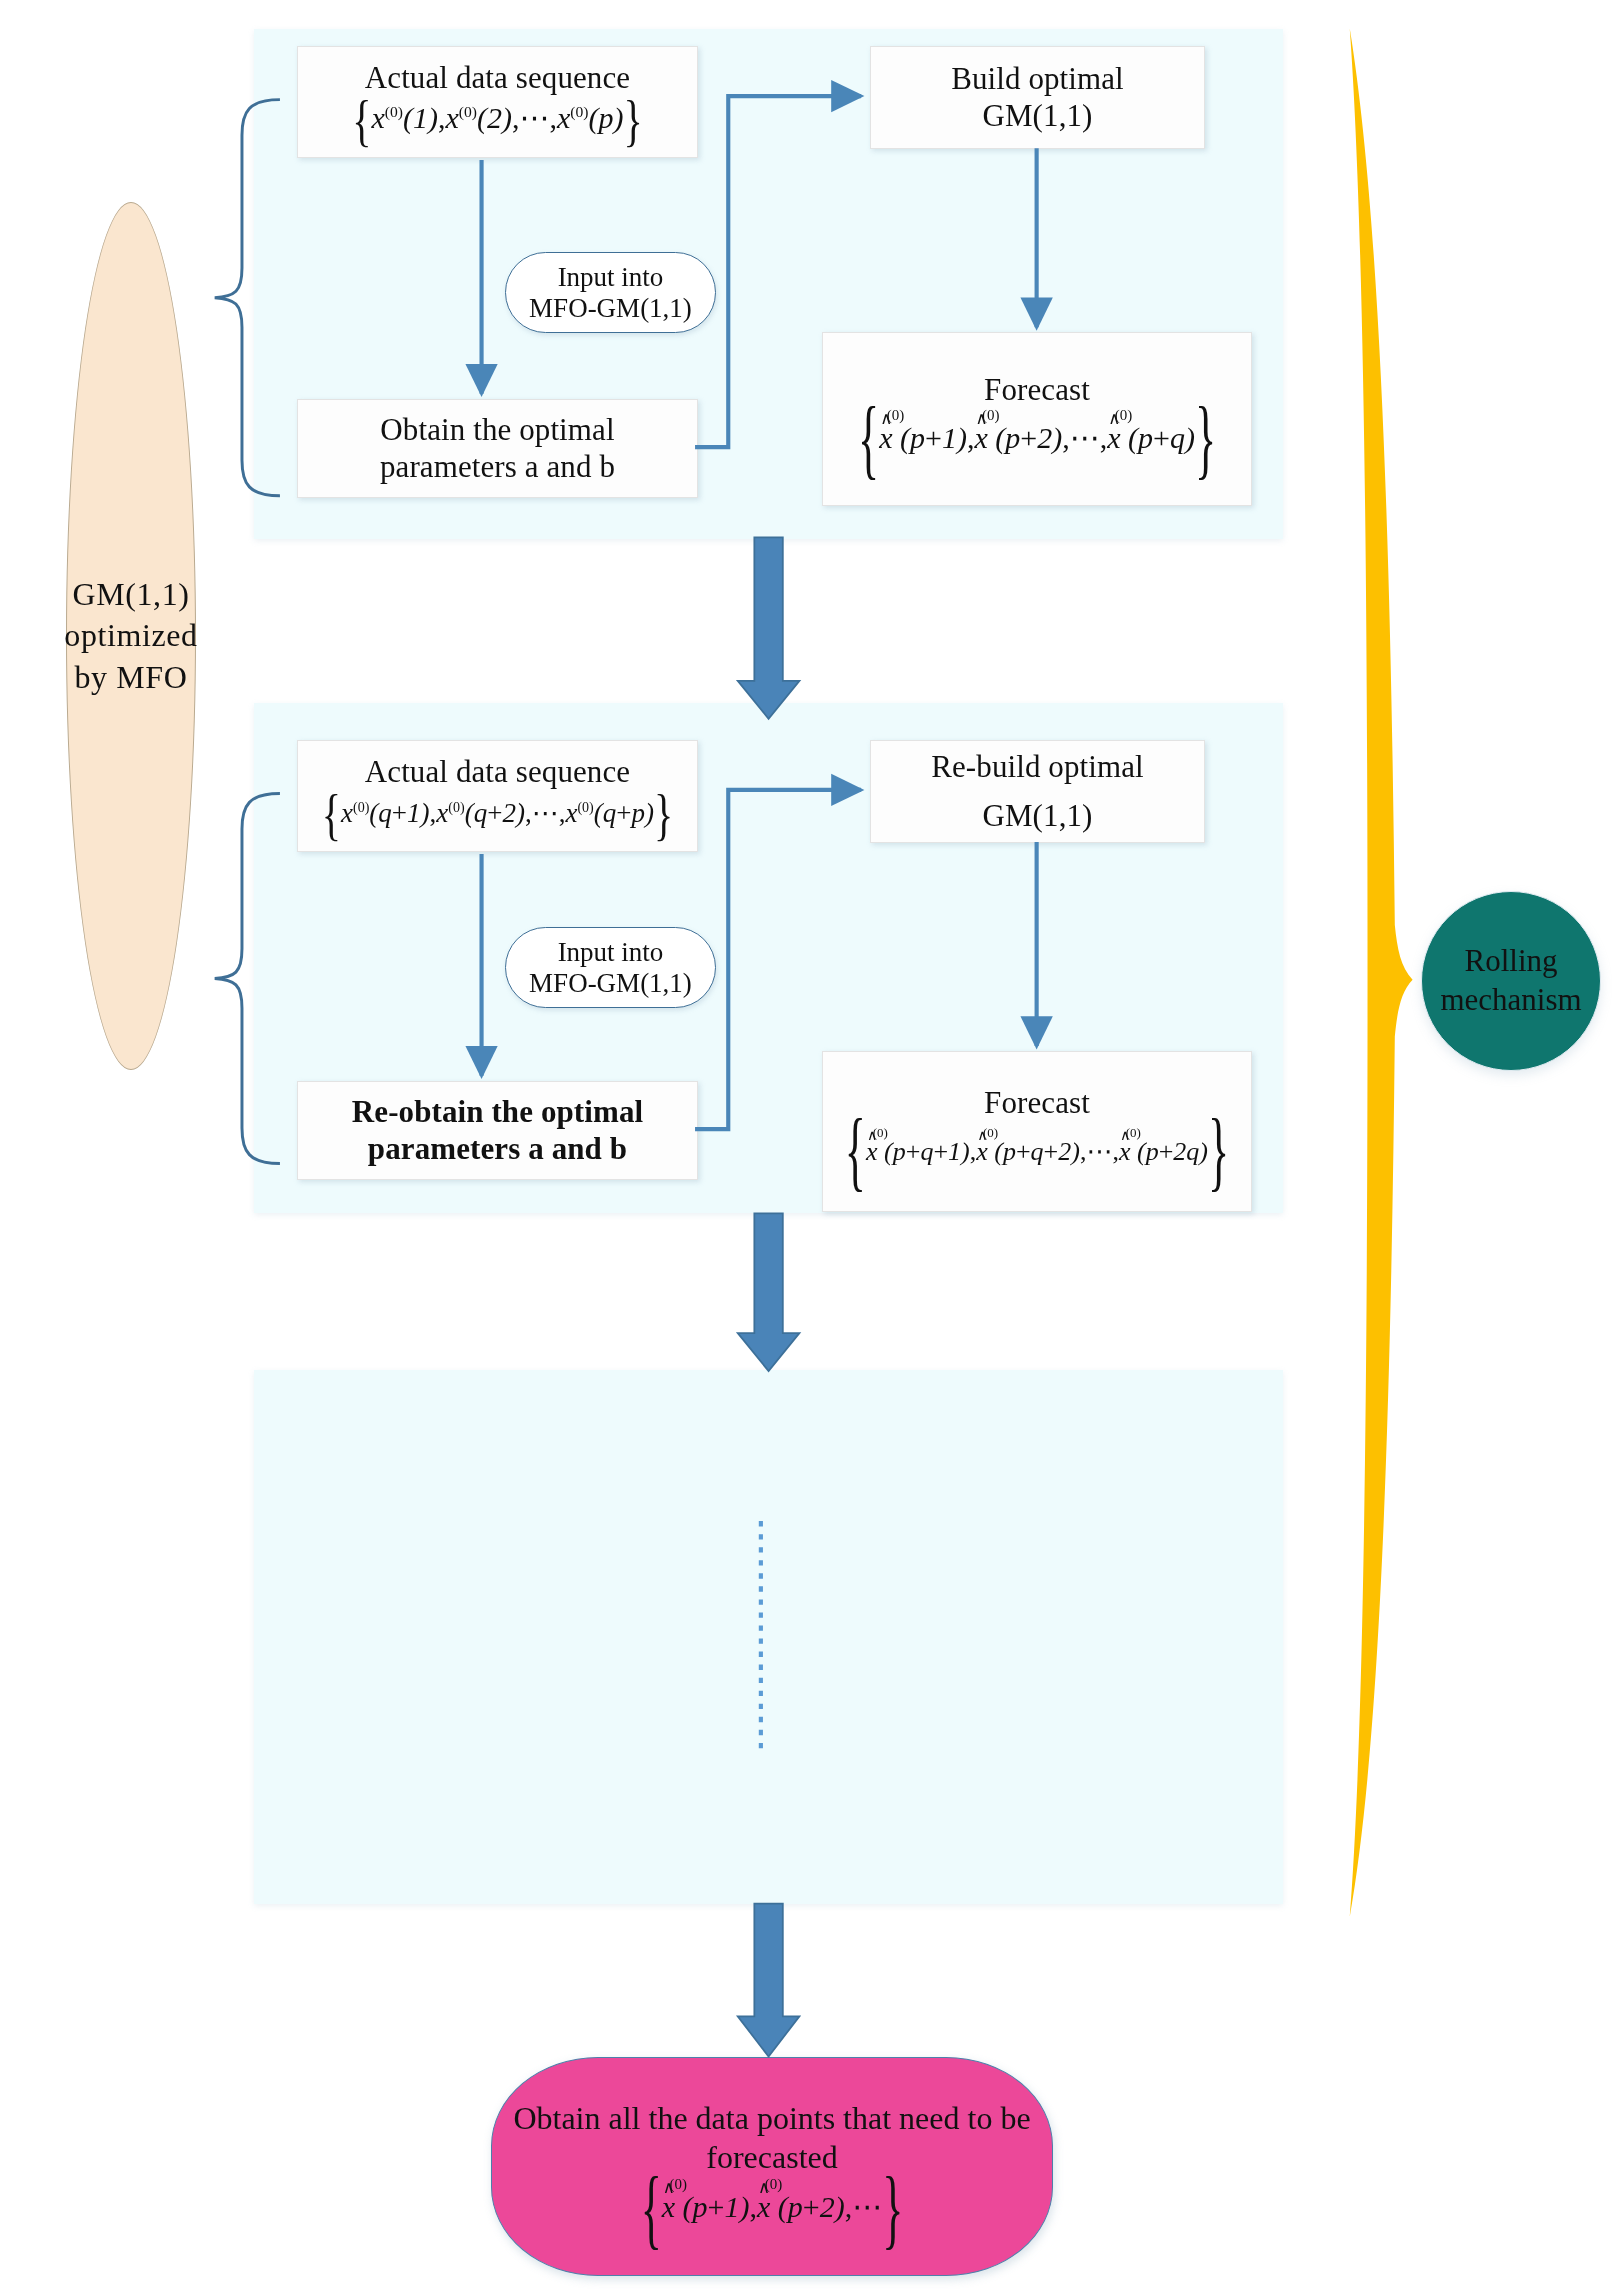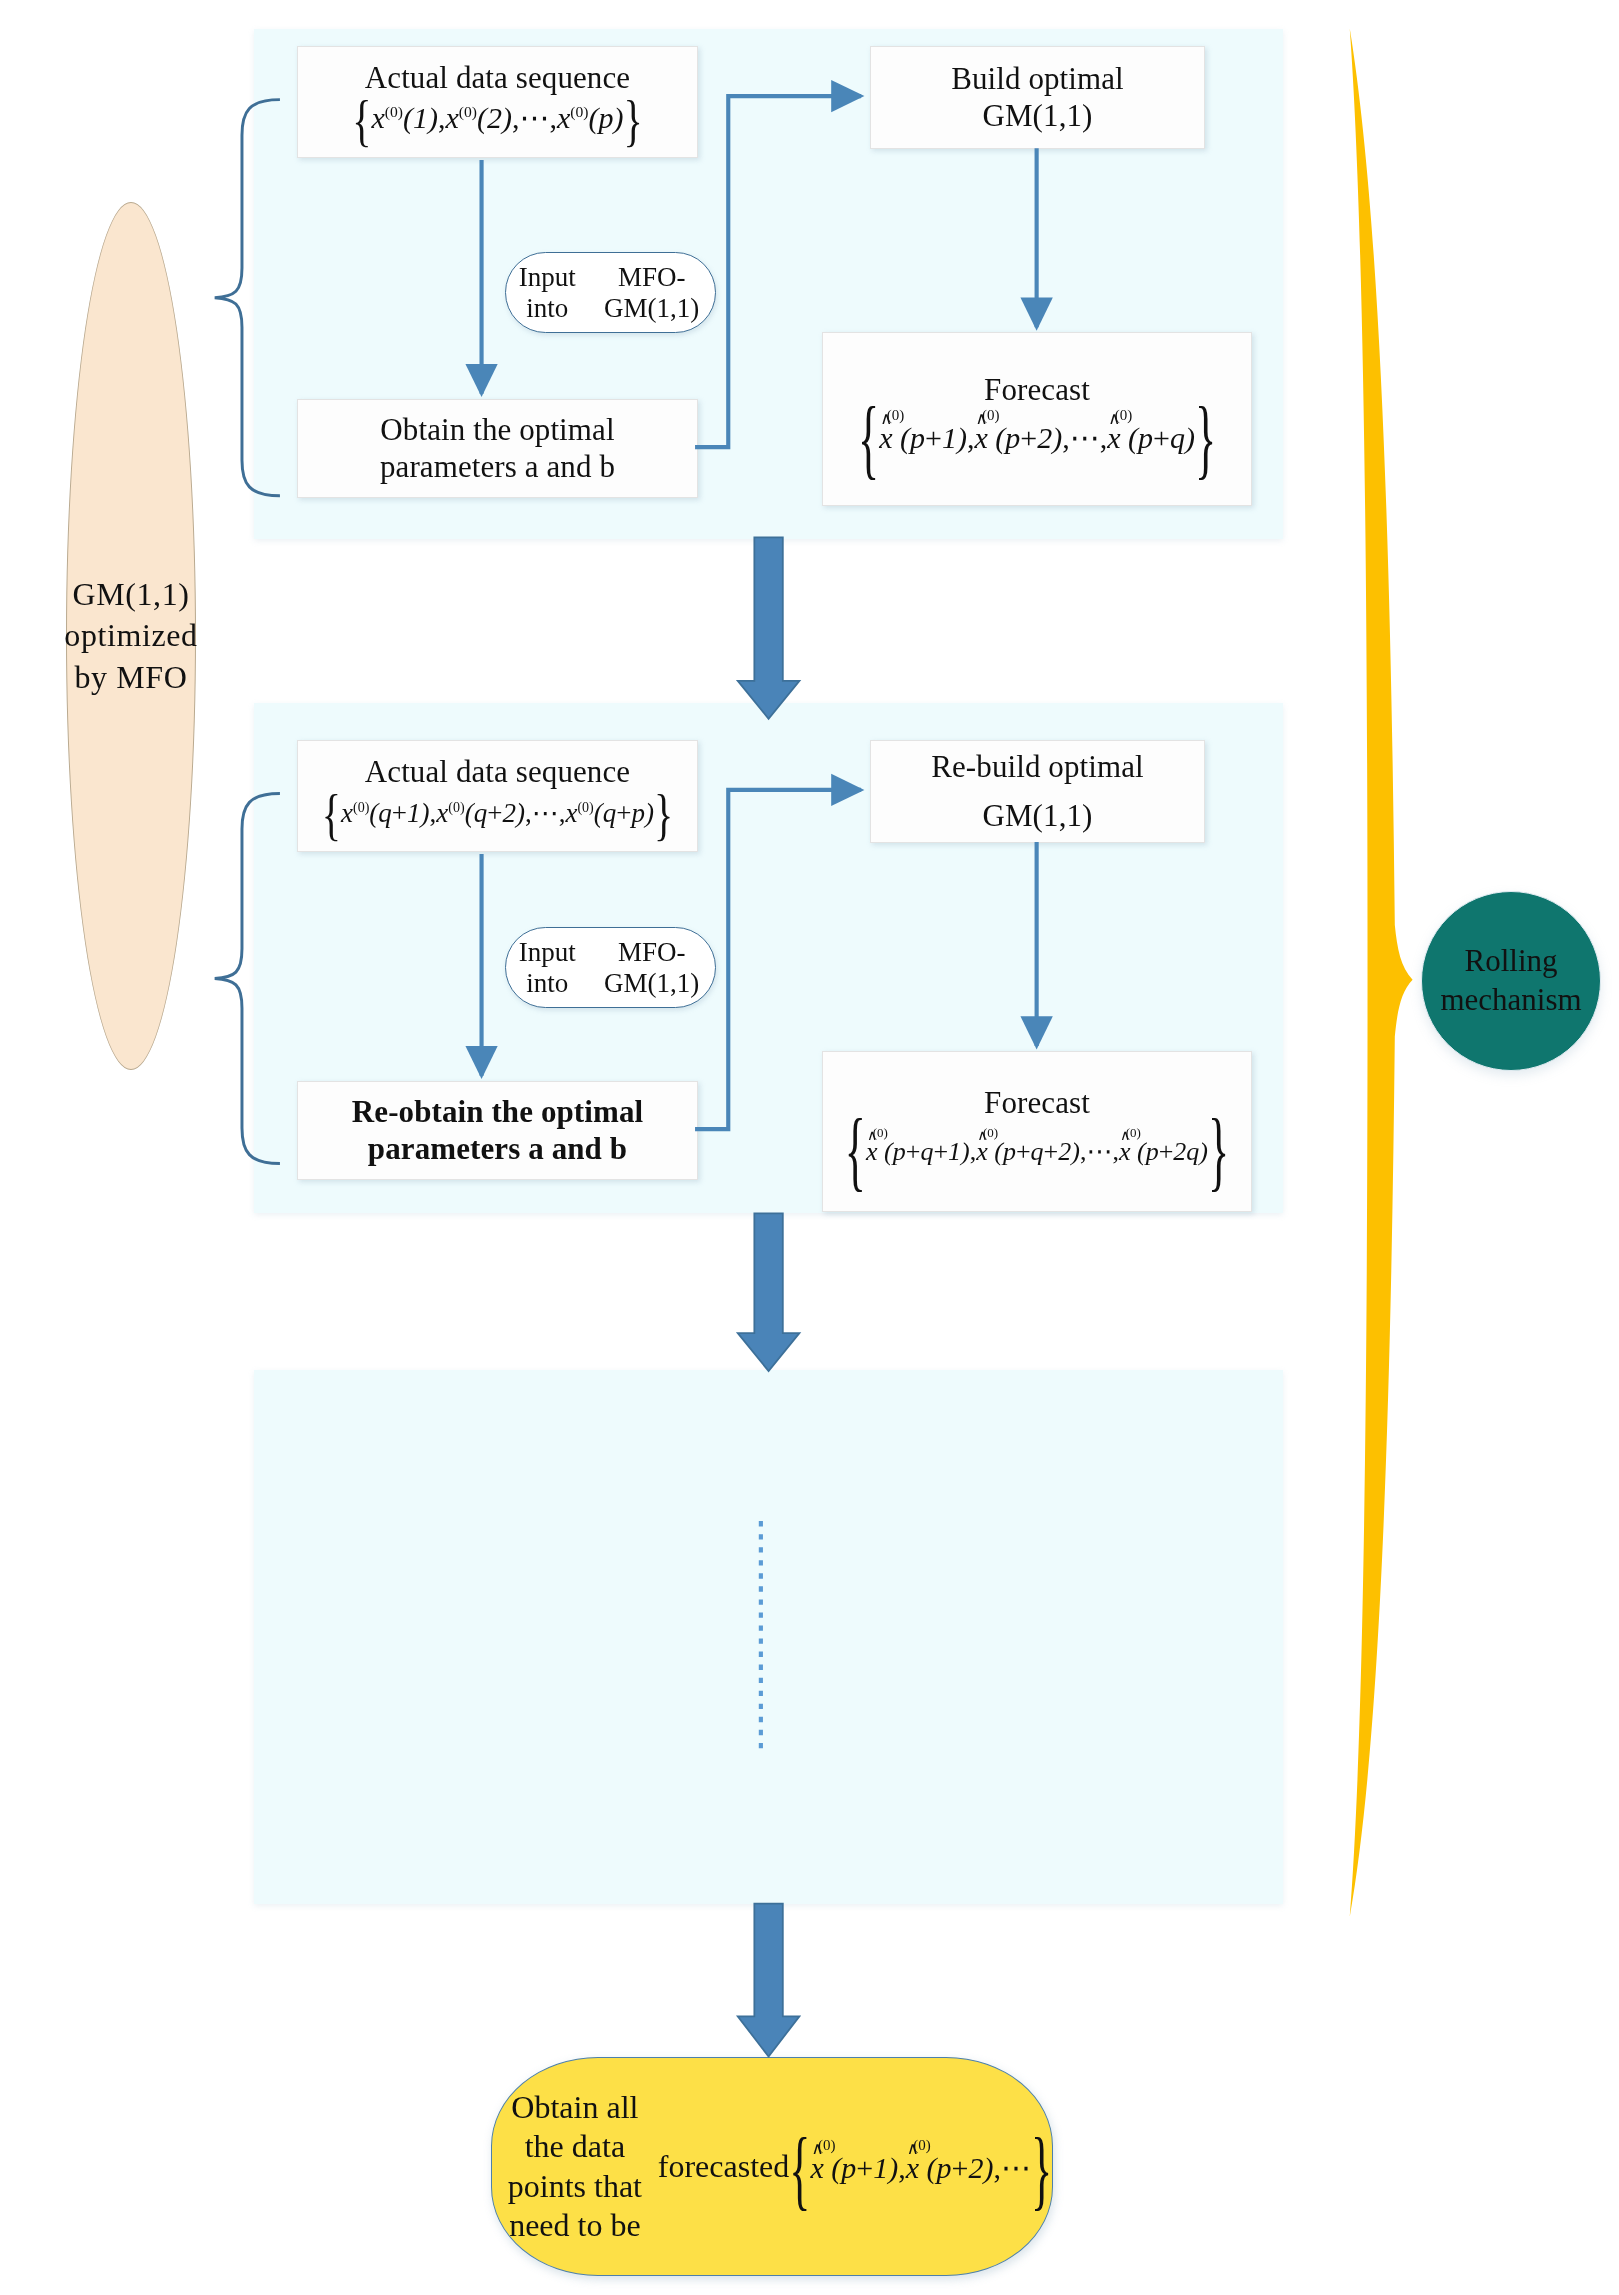--- a/index.html
+++ b/index.html
@@ -34,30 +34,30 @@
   sup.idx{font-size:.52em;vertical-align:.72em;font-style:normal;letter-spacing:0;}
   .hatwrap{position:relative;display:inline-block;}
   .hatwrap .hat{position:absolute;left:50%;top:-.70em;transform:translateX(-46%);
                 font-size:.55em;font-style:normal;}
   .hatwrap .hsup{position:absolute;left:58%;top:-.92em;font-size:.50em;font-style:normal;}
   .ops{font-style:normal;}
 
   
   .pill{
     position:absolute;background:#ffffff;border:1.2px solid #3f6f96;border-radius:593px;
-    display:flex;flex-direction:row;align-items:center;justify-content:center;
+    display:flex;flex-direction:column;align-items:center;justify-content:center;
     text-align:center;font-size:27px;line-height:1.12;
     box-shadow:1.2px 2.4px 5.3px rgba(140,170,190,.28);
   }
 
   
   .terminal{
-    position:absolute;background:#fde047;border:1.2px solid #4d80ab;
+    position:absolute;background:#ec4899;border:1.2px solid #4d80ab;
     border-radius:107px/89px;
-    display:flex;flex-direction:row;align-items:center;justify-content:flex-start;
+    display:flex;flex-direction:column;align-items:center;justify-content:center;
     text-align:center;
     box-shadow:1.8px 3.6px 8.3px rgba(140,170,190,.30);
   }
   .terminal .ttl{font-size:32px;line-height:1.22;}
 
   
   .ellipse{
     position:absolute;background:#fae6cf;border:0.6px solid #b9a98f;border-radius:50%;
     display:flex;align-items:center;justify-content:center;text-align:center;
   }

